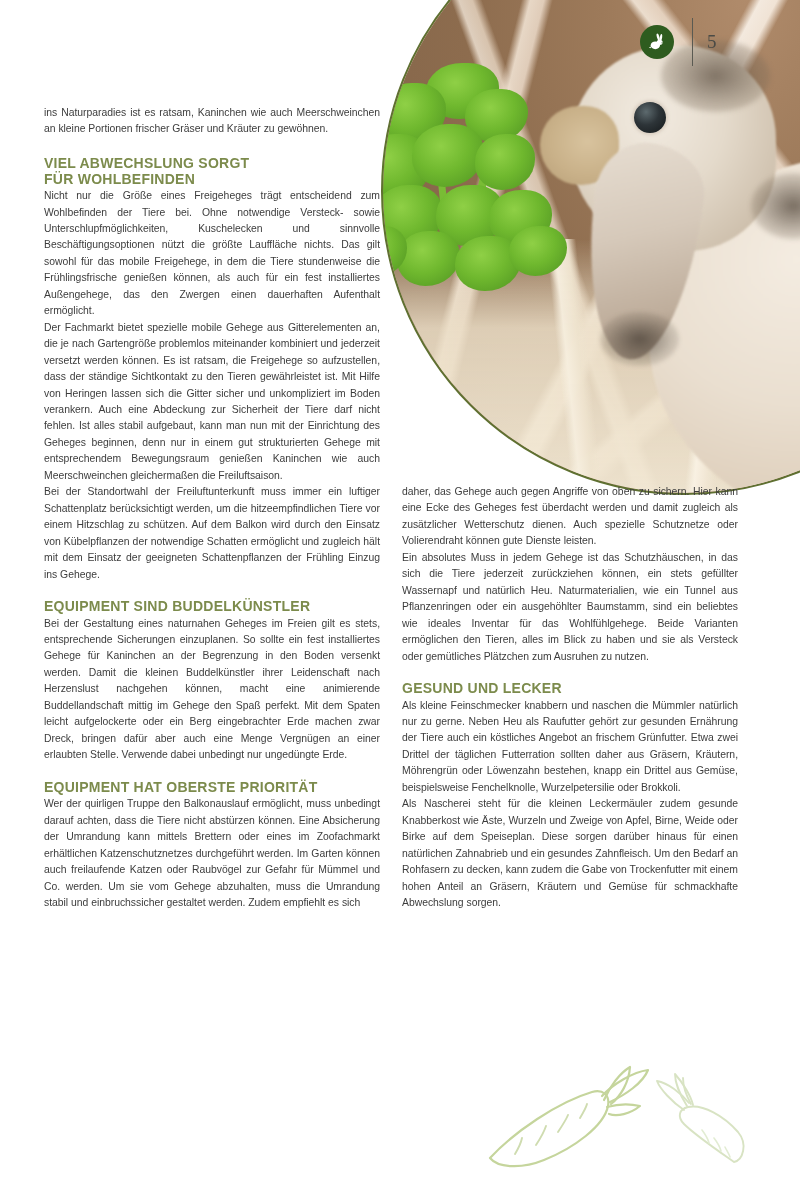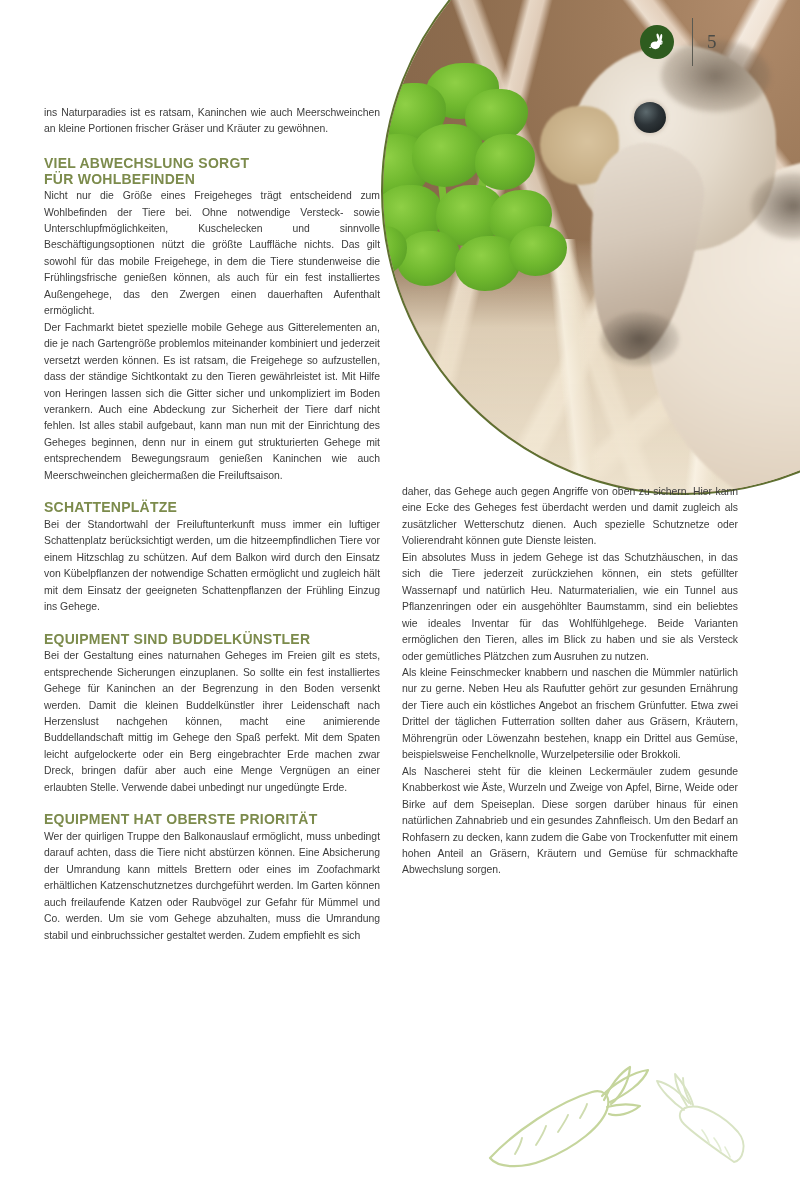--- a/index.html
+++ b/index.html
@@ -301,36 +301,36 @@
 
     <p>ins Naturparadies ist es ratsam, Kaninchen wie auch Meerschweinchen an kleine Portionen frischer Gräser und Kräuter zu gewöhnen.</p>
 
     <h2 class="sec first">
       <span>VIEL ABWECHSLUNG SORGT</span><br>
       <span>FÜR WOHLBEFINDEN</span>
     </h2>
     <p>Nicht nur die Größe eines Freigeheges trägt entscheidend zum Wohlbefinden der Tiere bei. Ohne notwendige Versteck- sowie Unterschlupfmöglichkeiten, Kuschelecken und sinnvolle Beschäftigungsoptionen nützt die größte Lauffläche nichts. Das gilt sowohl für das mobile Freigehege, in dem die Tiere stundenweise die Frühlingsfrische genießen können, als auch für ein fest installiertes Außengehege, das den Zwergen einen dauerhaften Aufenthalt ermöglicht.</p>
     <p>Der Fachmarkt bietet spezielle mobile Gehege aus Gitterelementen an, die je nach Gartengröße problemlos miteinander kombiniert und jederzeit versetzt werden können. Es ist ratsam, die Freigehege so aufzustellen, dass der ständige Sichtkontakt zu den Tieren gewährleistet ist. Mit Hilfe von Heringen lassen sich die Gitter sicher und unkompliziert im Boden verankern. Auch eine Abdeckung zur Sicherheit der Tiere darf nicht fehlen. Ist alles stabil aufgebaut, kann man nun mit der Einrichtung des Geheges beginnen, denn nur in einem gut strukturierten Gehege mit entsprechendem Bewegungsraum genießen Kaninchen wie auch Meerschweinchen gleichermaßen die Freiluftsaison.</p>
 
-    <h2 class="sec">SCHATTENPLÄTZE</h2>
     <p>Bei der Standortwahl der Freiluftunterkunft muss immer ein luftiger Schattenplatz berücksichtigt werden, um die hitzeempfindlichen Tiere vor einem Hitzschlag zu schützen. Auf dem Balkon wird durch den Einsatz von Kübelpflanzen der notwendige Schatten ermöglicht und zugleich hält mit dem Einsatz der geeigneten Schattenpflanzen der Frühling Einzug ins Gehege.</p>
 
     <h2 class="sec">EQUIPMENT SIND BUDDELKÜNSTLER</h2>
     <p>Bei der Gestaltung eines naturnahen Geheges im Freien gilt es stets, entsprechende Sicherungen einzuplanen. So sollte ein fest installiertes Gehege für Kaninchen an der Begrenzung in den Boden versenkt werden. Damit die kleinen Buddelkünstler ihrer Leidenschaft nach Herzenslust nachgehen können, macht eine animierende Buddellandschaft mittig im Gehege den Spaß perfekt. Mit dem Spaten leicht aufgelockerte oder ein Berg eingebrachter Erde machen zwar Dreck, bringen dafür aber auch eine Menge Vergnügen an einer erlaubten Stelle. Verwende dabei unbedingt nur ungedüngte Erde.</p>
 
     <h2 class="sec">EQUIPMENT HAT OBERSTE PRIORITÄT</h2>
     <p>Wer der quirligen Truppe den Balkonauslauf ermöglicht, muss unbedingt darauf achten, dass die Tiere nicht abstürzen können. Eine Absicherung der Umrandung kann mittels Brettern oder eines im Zoofachmarkt erhältlichen Katzenschutznetzes durchgeführt werden. Im Garten können auch freilaufende Katzen oder Raubvögel zur Gefahr für Mümmel und Co. werden. Um sie vom Gehege abzuhalten, muss die Umrandung stabil und einbruchssicher gestaltet werden. Zudem empfiehlt es sich</p>
   </div>
 
   <div class="col col-right">
 
     <p>daher, das Gehege auch gegen Angriffe von oben zu sichern. Hier kann eine Ecke des Geheges fest überdacht werden und damit zugleich als zusätzlicher Wetterschutz dienen. Auch spezielle Schutznetze oder Volierendraht können gute Dienste leisten.</p>
 
     <p>Ein absolutes Muss in jedem Gehege ist das Schutzhäuschen, in das sich die Tiere jederzeit zurückziehen können, ein stets gefüllter Wassernapf und natürlich Heu. Naturmaterialien, wie ein Tunnel aus Pflanzenringen oder ein ausgehöhlter Baumstamm, sind ein beliebtes wie ideales Inventar für das Wohlfühlgehege. Beide Varianten ermöglichen den Tieren, alles im Blick zu haben und sie als Versteck oder gemütliches Plätzchen zum Ausruhen zu nutzen.</p>
 
+    <h2 class="sec">GESUND UND LECKER</h2>
     <p>Als kleine Feinschmecker knabbern und naschen die Mümmler natürlich nur zu gerne. Neben Heu als Raufutter gehört zur gesunden Ernährung der Tiere auch ein köstliches Angebot an frischem Grünfutter. Etwa zwei Drittel der täglichen Futterration sollten daher aus Gräsern, Kräutern, Möhrengrün oder Löwenzahn bestehen, knapp ein Drittel aus Gemüse, beispielsweise Fenchelknolle, Wurzelpetersilie oder Brokkoli.</p>
     <p>Als Nascherei steht für die kleinen Leckermäuler zudem gesunde Knabberkost wie Äste, Wurzeln und Zweige von Apfel, Birne, Weide oder Birke auf dem Speiseplan. Diese sorgen darüber hinaus für einen natürlichen Zahnabrieb und ein gesundes Zahnfleisch. Um den Bedarf an Rohfasern zu decken, kann zudem die Gabe von Trockenfutter mit einem hohen Anteil an Gräsern, Kräutern und Gemüse für schmackhafte Abwechslung sorgen.</p>
   </div>
 
   <div class="carrots">
     <svg width="300" height="130" viewBox="0 0 300 130" aria-hidden="true">
       <g fill="none" stroke="#c5d59c" stroke-width="2.2" stroke-linecap="round" stroke-linejoin="round">
         <path d="M20 96 C 44 70, 88 40, 122 30 C 133 27, 140 33, 138 44 C 134 64, 104 86, 74 98 C 52 107, 28 106, 20 96 Z"></path>
         <path d="M132 34 C 143 22, 163 10, 178 8 C 173 21, 155 33, 140 40"></path>
         <path d="M134 38 C 140 24, 150 11, 160 5 C 159 20, 151 34, 141 42"></path>

